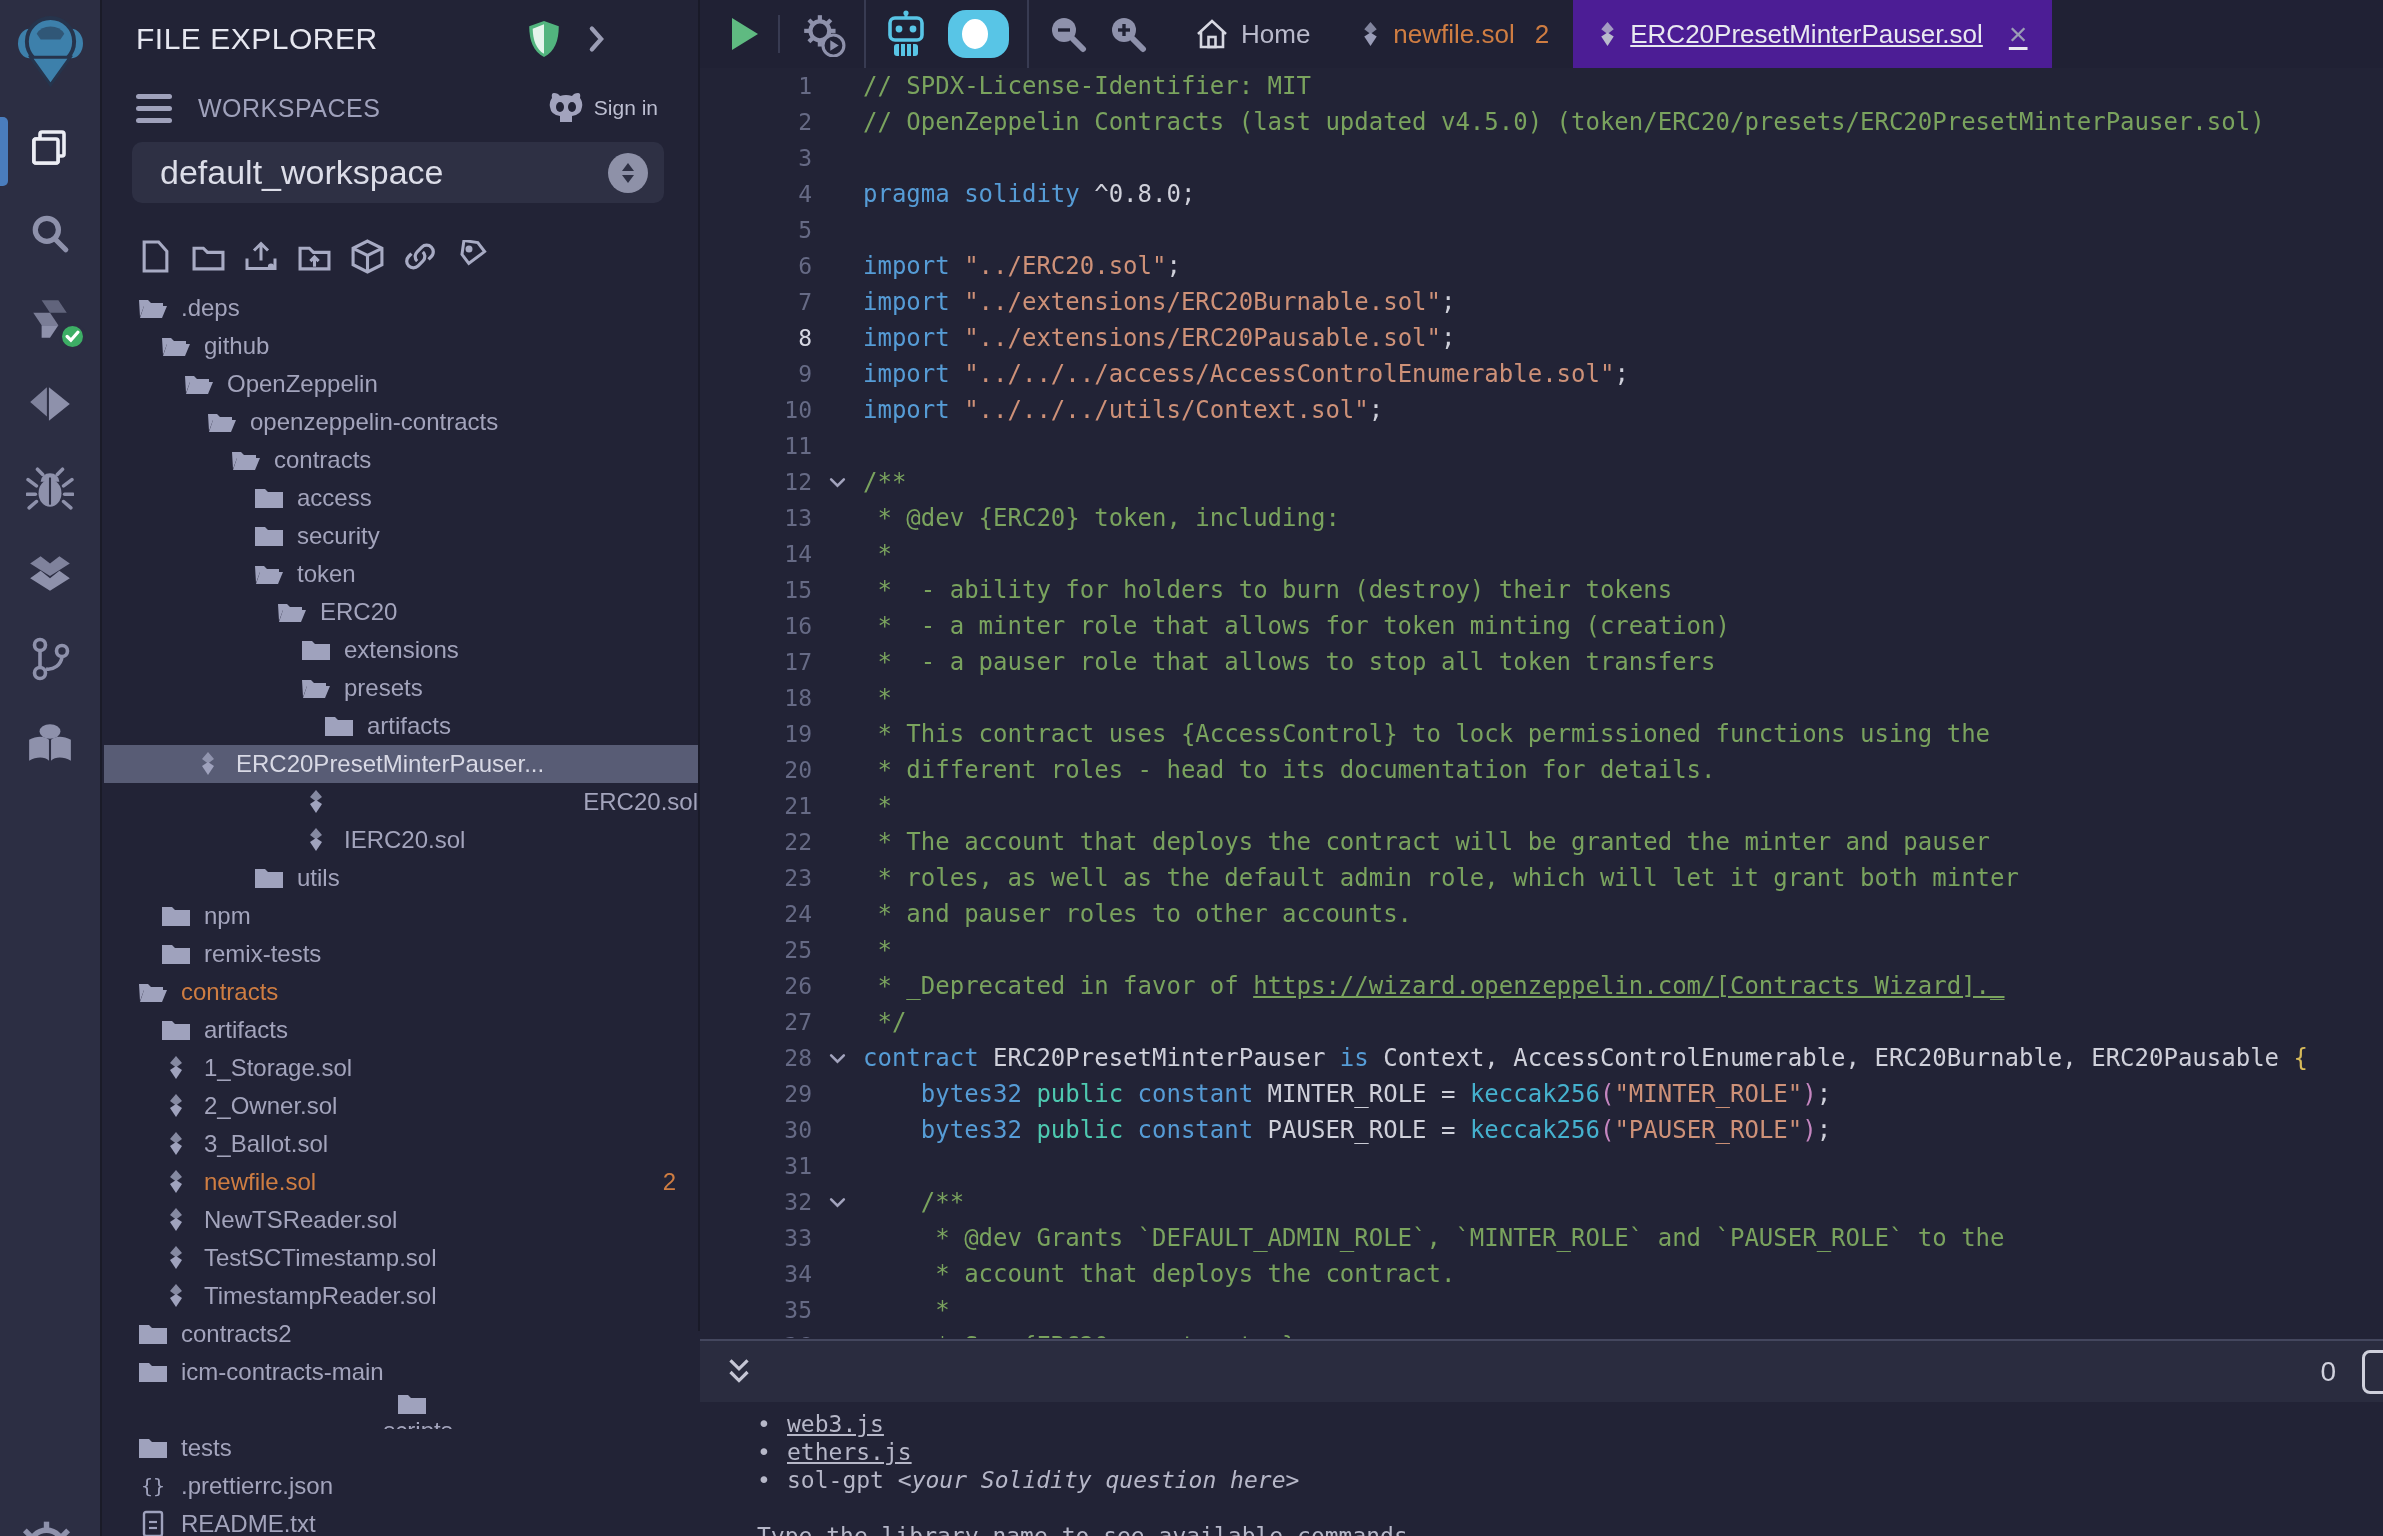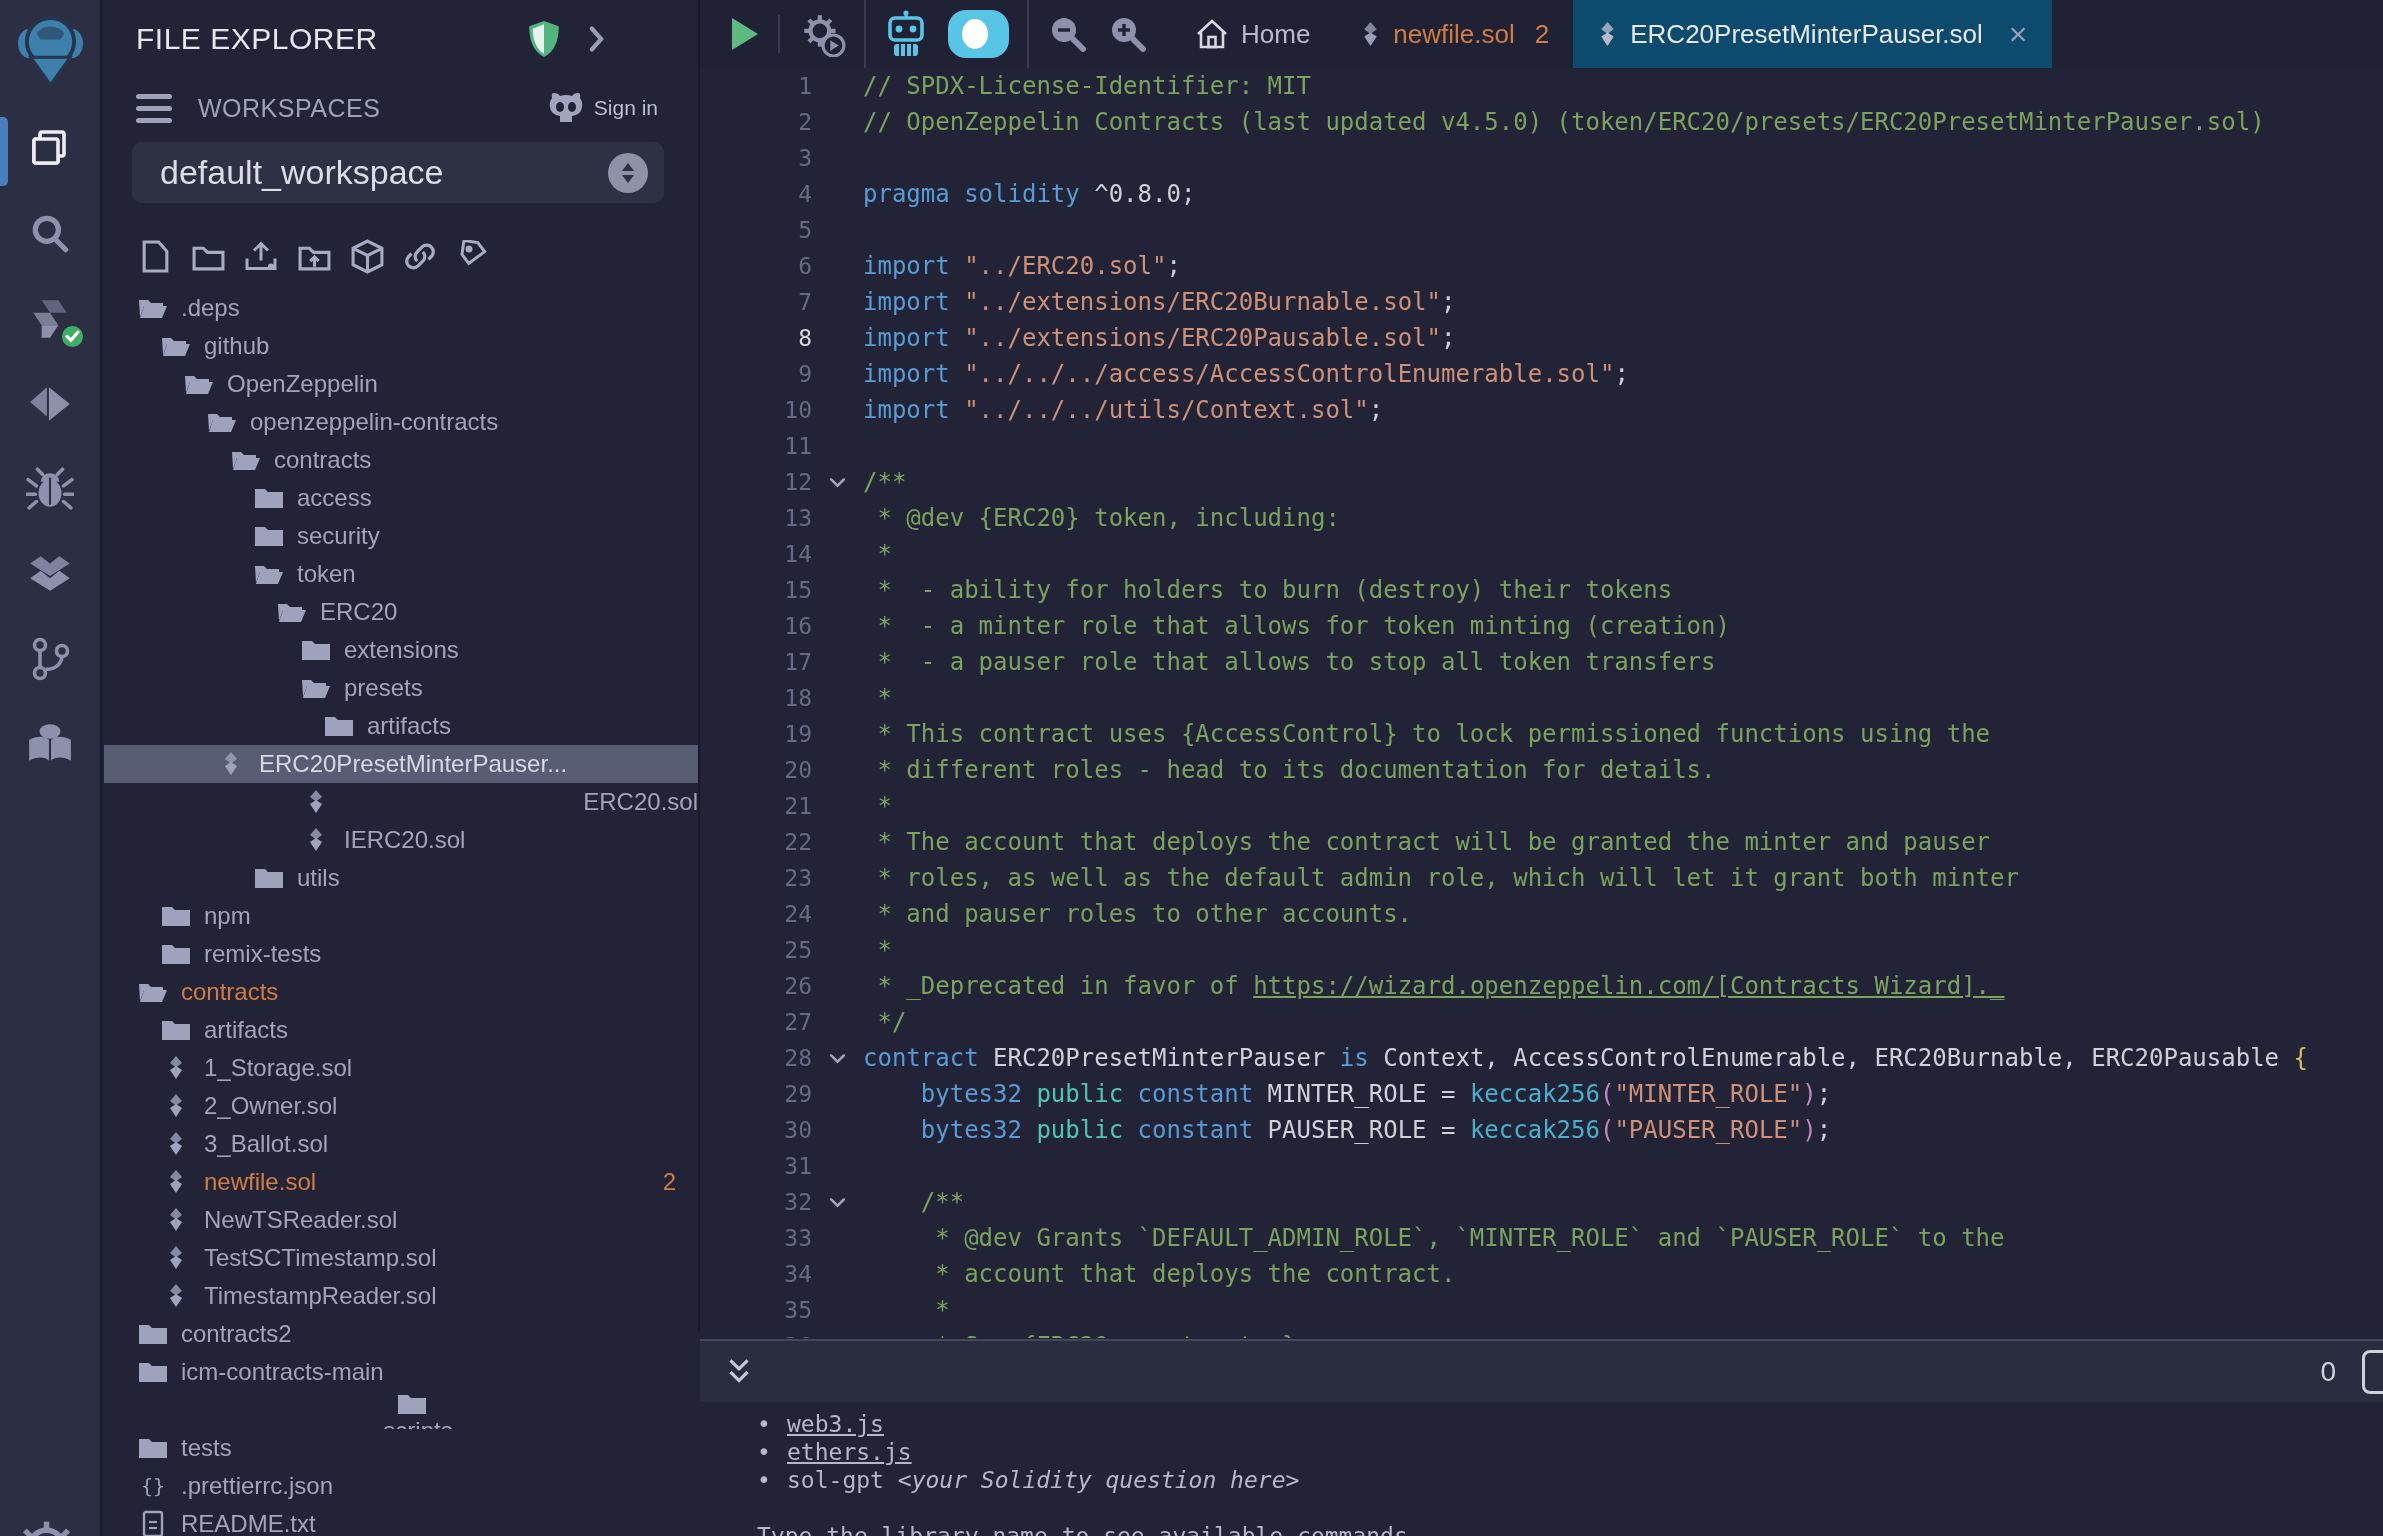--- a/index.html
+++ b/index.html
@@ -51,21 +51,21 @@
   .tabbar { position:absolute; left:0; top:0; right:0; height:68px; background:#202134; display:flex; align-items:stretch; }
   .tb-sec { display:flex; align-items:center; padding:0 18px; gap:20px; border-right:2px solid #383b52; }
   .play-btn { width:0; height:0; border-left:26px solid #5fba81; border-top:16px solid transparent; border-bottom:16px solid transparent; margin-left:14px; }
   .vline { width:2px; height:38px; background:#383b52; }
   .toggle-pill { width:61px; height:48px; background:#58c5e6; border-radius:18px; position:relative; }
   .toggle-pill::after { content:""; position:absolute; left:14px; top:9px; width:26px; height:30px; background:#fff; border-radius:50%; }
   .home-tab { display:flex; align-items:center; gap:12px; padding:0 26px 0 30px; color:#b9bacb; font-size:26px; }
   .file-tab { display:flex; align-items:center; gap:12px; padding:0 24px; font-size:26px; color:#a3a4bc; }
   .file-tab .tab-badge { margin-left:8px; }
   .file-tab.mod, .file-tab.mod .tab-badge { color:#cf7d42; }
-  .file-tab.active { background:#0c4a6e; color:#e8e8f0; }
+  .file-tab.active { background:#4c1d95; color:#e8e8f0;text-decoration:underline; }
   .tab-close { margin-left:14px; color:#9a9db5; font-size:32px; line-height:1; }
 
   .code-area { position:absolute; left:0; top:68px; right:0; height:1270px; background:#222336; overflow:hidden;
     font-family:"DejaVu Sans Mono", monospace; font-size:24px; }
   .code-line { height:36px; display:flex; align-items:center; white-space:pre; }
   .ln { width:112px; text-align:right; color:#666a85; flex:0 0 auto; font-size:23px; }
   .ln.active { color:#d6d7e2; }
   .foldcol { width:51px; flex:0 0 auto; display:flex; align-items:center; justify-content:center; }
   .ct { color:#cfd0da; }
   .cm { color:#7aa35e; } .cml { color:#7aa35e; text-decoration:underline; }
@@ -374,21 +374,21 @@
           <span class="tlabel">presets</span>
         </div>
         <div class="tree-row" style="padding-left: 220px;">
           <span class="ticon">
             <svg viewBox="0 0 30 24" width="30" height="24">
               <path d="M1 3 h10 l3 3 h15 v16 h-28 z" fill="#9fa2bd"></path>
             </svg>
           </span>
           <span class="tlabel">artifacts</span>
         </div>
-        <div class="tree-row selected" style="padding-left: 112px;">
+        <div class="tree-row selected" style="padding-left: 89px;">
           <span class="ticon">
             <svg viewBox="0 0 20 26" width="20" height="26">
               <path d="M4 8 L10 1 L16 8 L10 12.5 Z" fill="#9fa2bd" opacity="0.8"></path>
               <path d="M4 15 L10 11 L16 15 L10 24 Z" fill="#9fa2bd"></path>
             </svg>
           </span>
           <span class="tlabel">ERC20PresetMinterPauser...</span>
         </div>
         <div class="tree-row" style="padding-left: 197px; justify-content: space-between;">
           <span class="ticon">

